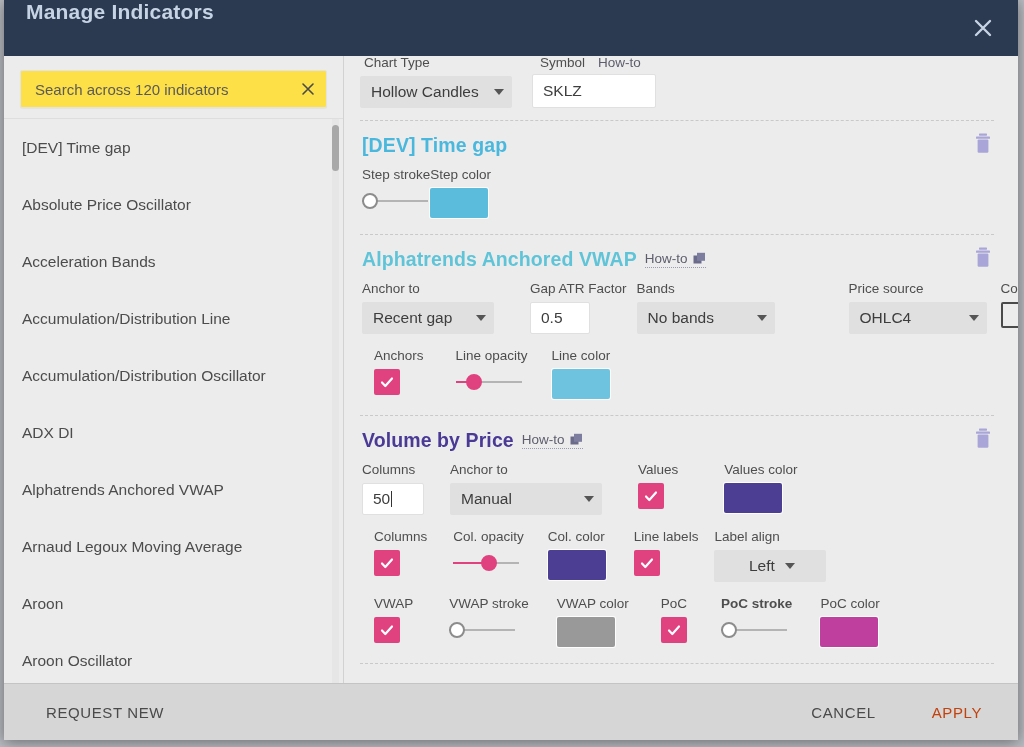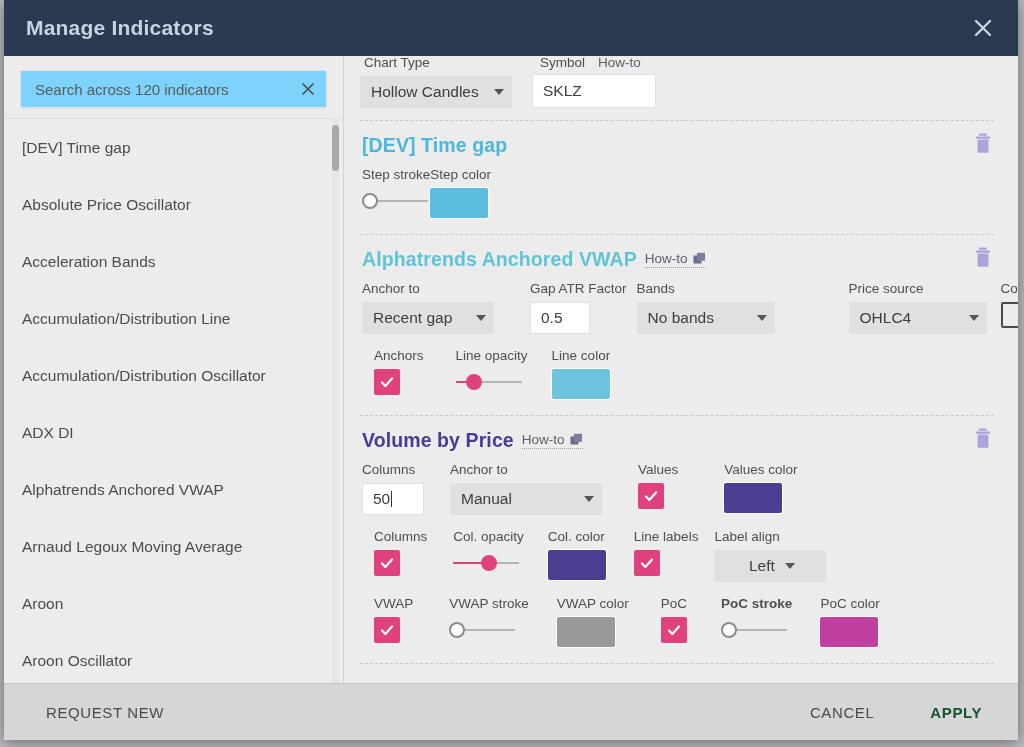--- a/index.html
+++ b/index.html
@@ -24,21 +24,21 @@
     background: #ececec;
     box-shadow: 0 2px 14px rgba(0,0,0,.45);
     display: flex; flex-direction: column;
     overflow: hidden;
   }
 
   
   .titlebar {
     height: 56px;
     background: #2b3a50;
-    display: flex; align-items: center;
+    display: flex; align-items: flex-start;
     padding: 0 22px 0 22px;
     flex: 0 0 56px;
     position: relative;
   }
   .title-text {
     color: #c6d3e4;
     font-size: 21px;
     font-weight: bold;
     letter-spacing: .2px;
   }
@@ -67,21 +67,21 @@
     display: flex; flex-direction: column;
     background: #ececec;
     border-right: 1px solid #d2d2d2;
     position: relative;
   }
   .search-wrap {
     padding: 14px 16px 10px 16px;
   }
   .search-box {
     position: relative;
-    background: #7dd3fc;
+    background: #fde047;
     border: 1px solid #e3e3e3;
     border-radius: 2px;
     height: 38px;
     display: flex; align-items: center;
     padding: 0 34px 0 12px;
     box-shadow: 0 1px 1px rgba(0,0,0,.04);
   }
   .search-box input {
     border: none; outline: none;
     width: 100%;
@@ -279,21 +279,21 @@
     padding: 0 26px 0 32px;
   }
   .footer .spacer { flex: 1 1 auto; }
   .foot-btn {
     font-size: 15px;
     letter-spacing: .6px;
     color: #4a4a4a;
     cursor: pointer;
     padding: 6px 10px;
   }
-  .foot-btn.apply { color: #14532d; font-weight: bold; margin-left: 36px; }
+  .foot-btn.apply { color: #c2410c; font-weight: normal; margin-left: 36px; }
 </style>
 </head>
 <body>
 
 <div id="app">
   <div class="modal">
 
     <div class="titlebar">
       <div class="title-text">Manage Indicators</div>
       <div class="close-btn">

